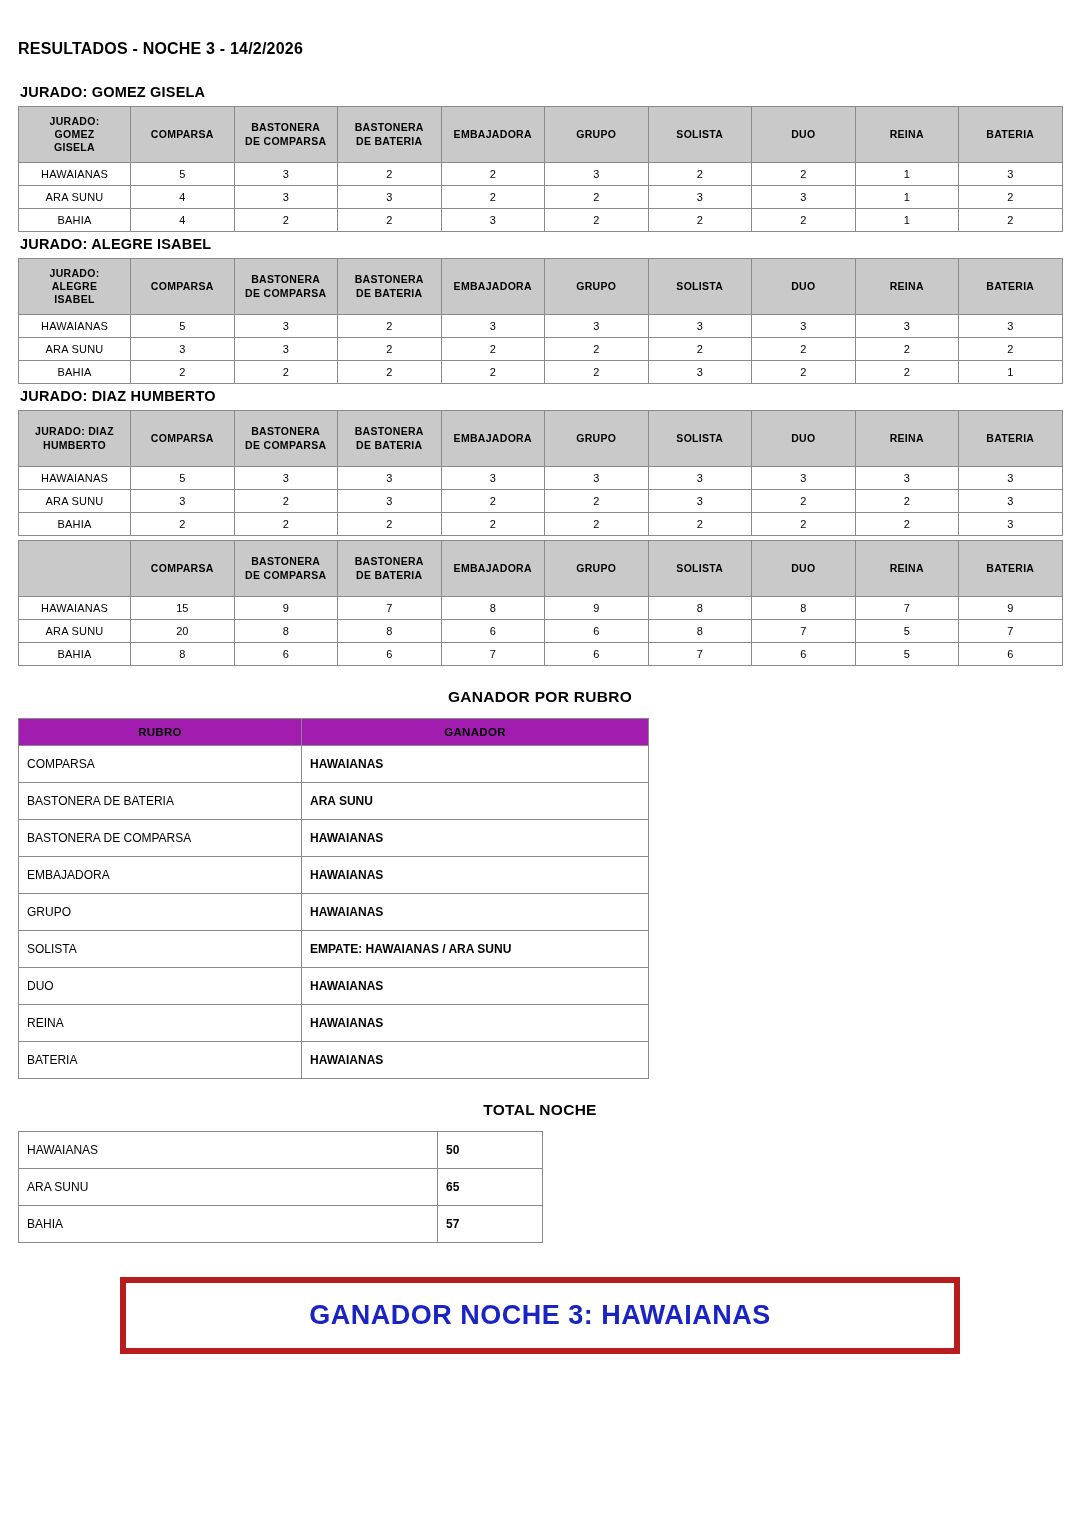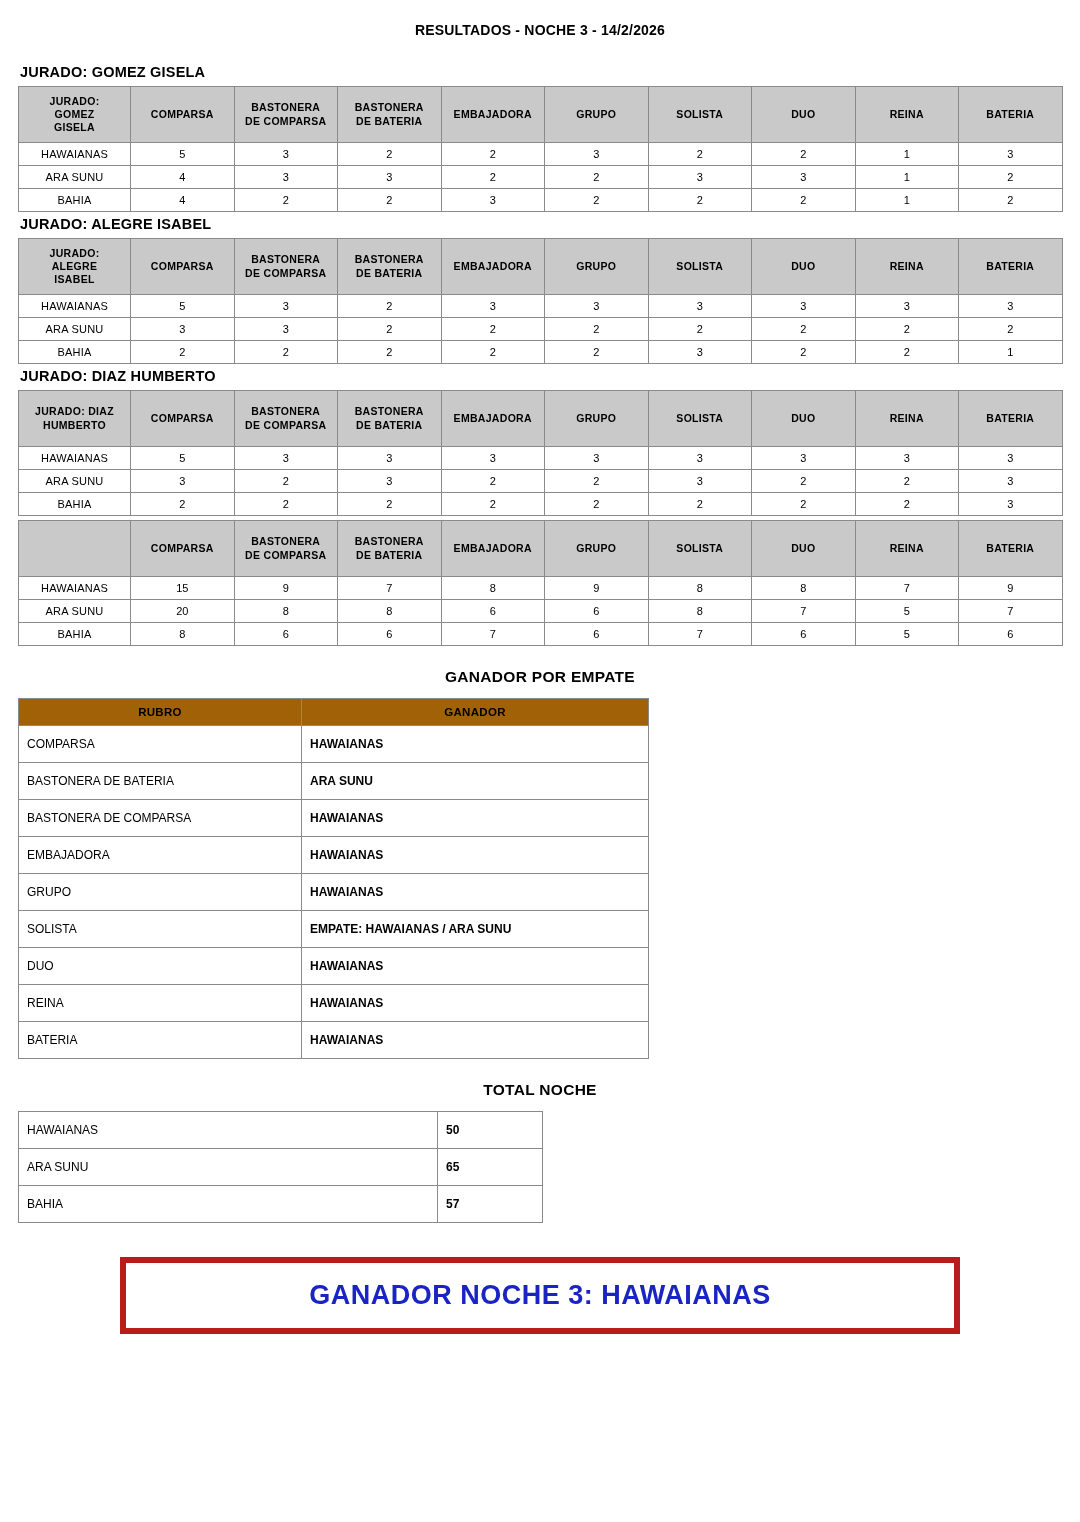--- a/index.html
+++ b/index.html
@@ -13,25 +13,25 @@
     font-family: "Liberation Sans", sans-serif;
     color: #000000;
     position: relative;
   }
   .page {
     width: 1080px;
     box-sizing: border-box;
     padding: 22px 18px 18px 18px;
   }
   .doc-title {
-    text-align: center;
-    font-size: 14px;
+    text-align: left;
+    font-size: 16px;
     font-weight: bold;
     letter-spacing: 0.2px;
-    margin: 0 0 26px 0;
+    margin: 18px 0 26px 0;
   }
   .section-title {
     font-size: 14.5px;
     font-weight: bold;
     margin: 0 0 6px 2px;
     letter-spacing: 0.2px;
   }
   .section-title.big {
     font-size: 17px;
     margin-top: 4px;
@@ -83,21 +83,21 @@
 
   
   table.rubro {
     border-collapse: collapse;
     table-layout: fixed;
     width: 630px;
     margin: 0 0 0 0;
   }
   table.rubro th {
     border: 1px solid #8a8a8a;
-    background: #a16207;
+    background: #a21caf;
     font-size: 11.5px;
     font-weight: bold;
     padding: 7px 4px;
     letter-spacing: 0.3px;
   }
   table.rubro td {
     border: 1px solid #8a8a8a;
     font-size: 12px;
     padding: 7px 8px;
     height: 22px;
@@ -416,21 +416,21 @@
             <td>6</td>
             <td>7</td>
             <td>6</td>
             <td>5</td>
             <td>6</td>
           </tr>
         </tbody>
       </table>
     </div>
 
-  <div class="centered-title">GANADOR POR EMPATE</div>
+  <div class="centered-title">GANADOR POR RUBRO</div>
   <table class="rubro">
     <colgroup>
         <col class="r-rubro">
         <col class="r-ganador">
       </colgroup>
     <thead>
       <tr>
         <th>RUBRO</th>
         <th>GANADOR</th>
       </tr>

